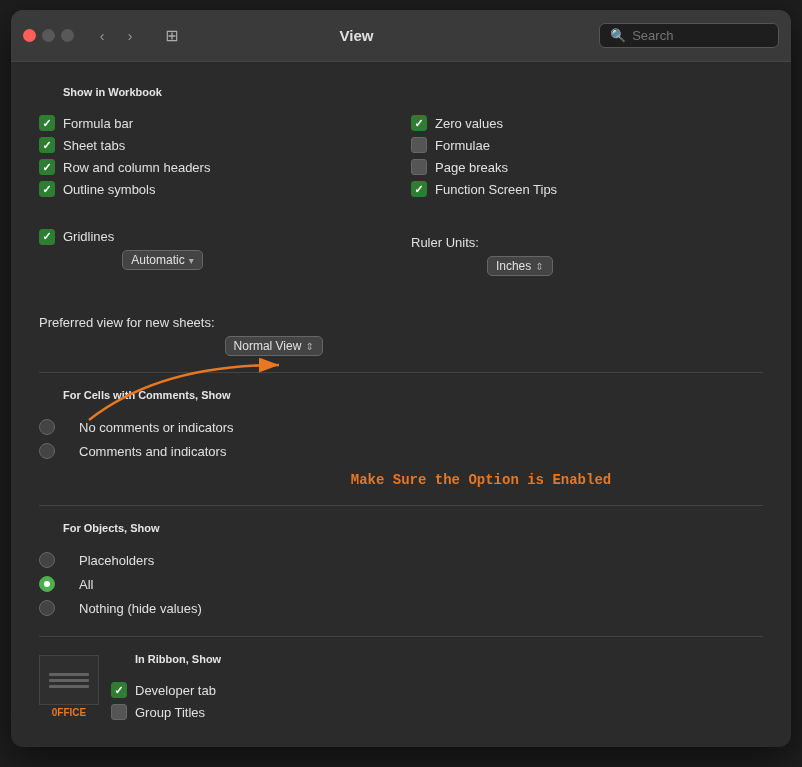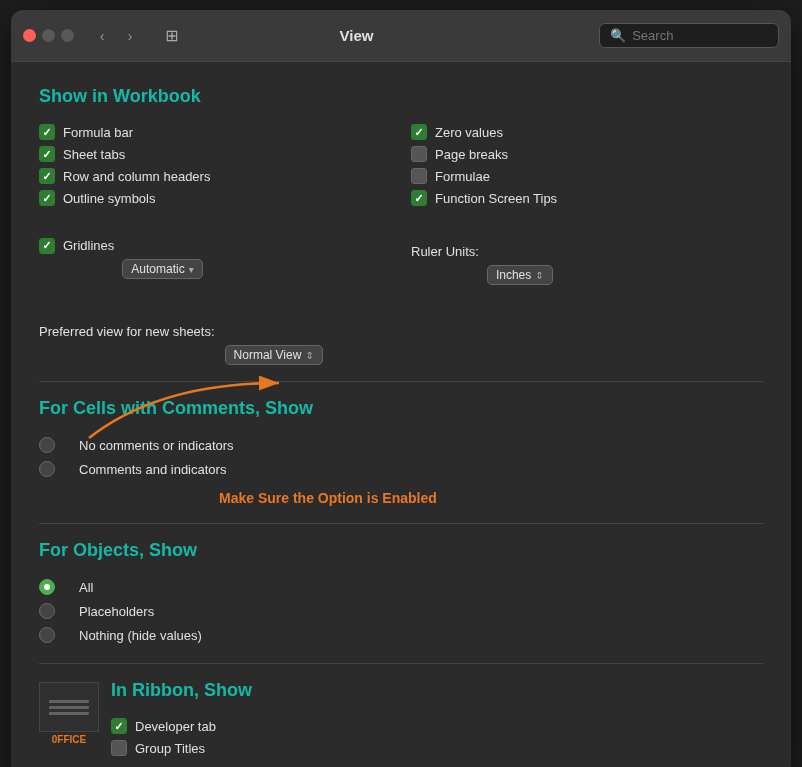--- a/index.html
+++ b/index.html
@@ -106,24 +106,25 @@
       color: #ccc;
       font-size: 13px;
       width: 100%;
     }
 
     .content {
       padding: 24px 28px;
     }
 
     .section-title {
-      font-size: 18px;
+      font-size: 11px;
       font-weight: 700;
-      color: #14b8a6;
+      color: #e5e5e5;
       margin-bottom: 14px;
+      margin-left: 24px;
     }
 
     .two-col {
       display: grid;
       grid-template-columns: 1fr 1fr;
       gap: 6px 20px;
       margin-bottom: 8px;
     }
 
     .checkbox-row {
@@ -388,25 +389,25 @@
 
       <div>
         <div class="checkbox-row">
           <div class="checkbox-box checked">
             <span class="checkmark">✓</span>
           </div>
           <span class="checkbox-label">Zero values</span>
         </div>
         <div class="checkbox-row">
           <div class="checkbox-box unchecked"></div>
+          <span class="checkbox-label">Formulae</span>
+        </div>
+        <div class="checkbox-row">
+          <div class="checkbox-box unchecked"></div>
           <span class="checkbox-label">Page breaks</span>
-        </div>
-        <div class="checkbox-row">
-          <div class="checkbox-box unchecked"></div>
-          <span class="checkbox-label">Formulae</span>
         </div>
         <div class="checkbox-row">
           <div class="checkbox-box checked">
             <span class="checkmark">✓</span>
           </div>
           <span class="checkbox-label">Function Screen Tips</span>
         </div>
 
         <div class="ruler-row" style="margin-top: 6px; padding: 3px 0;">
           <span class="ruler-label">Ruler Units:</span>
@@ -442,36 +443,36 @@
 
       <svg class="arrow-svg" width="300" height="70">
         <defs>
           <marker id="arrowhead" markerWidth="8" markerHeight="6" refX="8" refY="3" orient="auto">
             <polygon points="0 0, 8 3, 0 6" fill="#e87722"></polygon>
           </marker>
         </defs>
         <path d="M 10 65 Q 80 10 200 10" stroke="#e87722" stroke-width="2.5" fill="none" marker-end="url(#arrowhead)"></path>
       </svg>
 
-      <div style="margin-top: 8px; text-align: left; padding-right: 20px;">
+      <div style="margin-top: 8px; text-align: center; padding-right: 20px; font-family: Liberation Mono, monospace;">
         <span class="annotation-text">Make Sure the Option is Enabled</span>
       </div>
     </div>
 
     <div class="divider"></div>
 
     <div class="section-title">For Objects, Show</div>
 
+    <div class="radio-row">
+      <div class="radio-circle"></div>
+      <span class="radio-label">Placeholders</span>
+    </div>
     <div class="radio-row">
       <div class="radio-circle selected"></div>
       <span class="radio-label">All</span>
-    </div>
-    <div class="radio-row">
-      <div class="radio-circle"></div>
-      <span class="radio-label">Placeholders</span>
     </div>
     <div class="radio-row">
       <div class="radio-circle"></div>
       <span class="radio-label">Nothing (hide values)</span>
     </div>
 
     <div class="divider"></div>
 
     <div class="in-ribbon-section">
 

